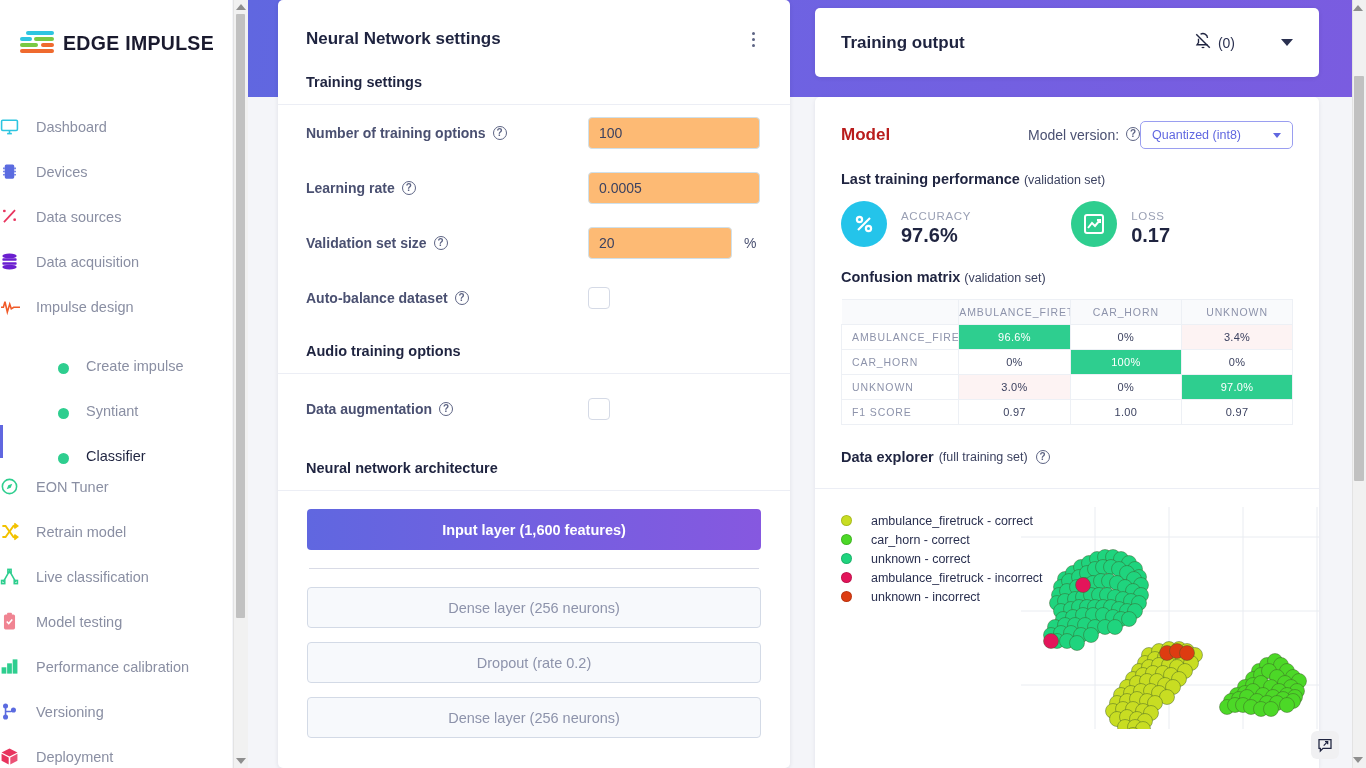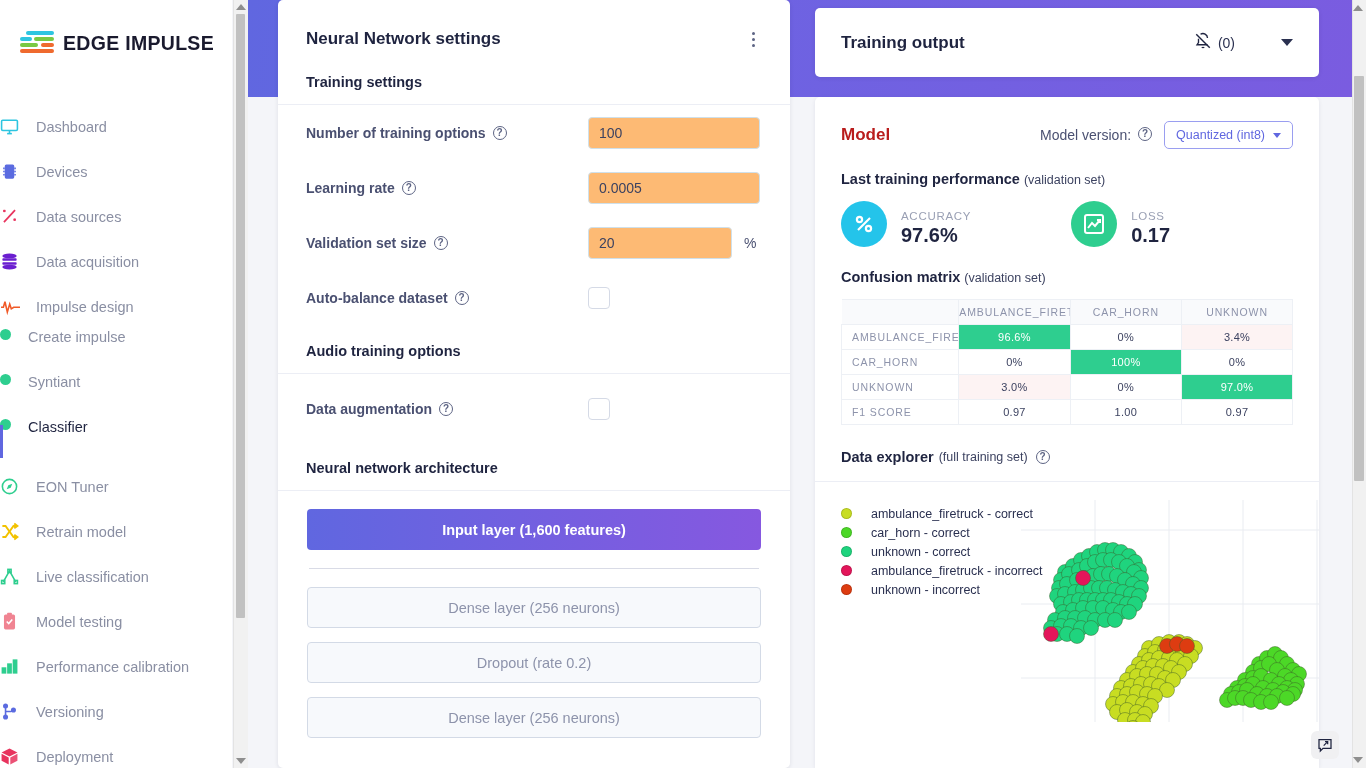--- a/index.html
+++ b/index.html
@@ -33,21 +33,21 @@
   .lm6 { left: 0px;  top: 18px; width: 34px; height: 4px; background: #ef6a2e; }
   .logo-text { font-size: 19.5px; font-weight: 700; letter-spacing: 0.3px; color: #1a1a2e; white-space: nowrap; }
 
   .nav { margin-top: 42px; }
   .nav-item {
     display: flex; align-items: center; height: 45px;
     position: relative; cursor: pointer;
   }
   .nav-item .ico { width: 26px; height: 22px; flex: 0 0 auto; display:flex; align-items:center; justify-content:flex-start; }
   .nav-item .lbl { margin-left: 10px; font-size: 14.5px; color: #8a8fa3; white-space: nowrap; }
-  .nav-sub { display: flex; align-items: flex-start; height: 45px; position: relative; cursor: pointer; }
+  .nav-sub { display: flex; align-items: flex-end; height: 45px; padding-left: 58px; position: relative; cursor: pointer; }
   .nav-sub .dot { width: 11px; height: 11px; border-radius: 50%; background: #2ece8f; flex: 0 0 auto; }
   .nav-sub .lbl { margin-left: 17px; font-size: 14.5px; color: #8a8fa3; white-space: nowrap; }
   .nav-sub.active .lbl { color: #1f2440; }
   .nav-sub.active::before {
     content: ""; position: absolute; left: 0; top: 6px; bottom: 6px; width: 3px; background: #6067e0;
   }
 
   
   .sb-track {
     position: absolute; left: 233px; top: 0; width: 15px; height: 768px; background: #f1f1f1;
@@ -117,23 +117,23 @@
   .model-card {
     position: absolute; left: 815px; top: 97px; width: 504px; height: 671px;
     background: #fff; border-radius: 5px 5px 0 0; box-shadow: 0 1px 4px rgba(30,30,60,.08);
     overflow: hidden;
   }
   .model-head { display:flex; align-items:center; padding: 24px 26px 0 26px; }
   .model-title { font-size: 17px; font-weight: 700; color: #b91c1c; }
   .mv-wrap { margin-left: auto; display:flex; align-items:center; }
   .mv-label { font-size: 14px; color: #4a5071; display:flex; align-items:flex-start; }
   .mv-btn {
-    margin-left: 12px; border: 1px solid #9a9ef0; color: #6067e0; background: #fff;
+    border: 1px solid #9a9ef0; color: #6067e0; background: #fff;
     border-radius: 5px; height: 28px; padding: 0 11px; font-size: 12.5px;
-    display:flex; align-items:center; cursor: pointer; font-family: "Liberation Sans", sans-serif;
+    display:flex; align-items:center; cursor: pointer; font-family: "Liberation Sans", sans-serif; gap: 24px;
   }
   .mv-btn .c { width:0;height:0;border-left:4.5px solid transparent;border-right:4.5px solid transparent;border-top:5.5px solid #6067e0; margin-left: 8px; }
 
   .sub-h { font-size: 14.5px; font-weight: 700; color: #1f2440; padding: 22px 26px 0 26px; }
   .sub-h .light { font-weight: 400; font-size: 12.5px; color: #3c4260; }
 
   .metrics { display:flex; padding: 14px 26px 0 26px; }
   .metric { display:flex; align-items:flex-end; }
   .metric.second { margin-left: 100px; }
   .m-circle { width: 46px; height: 46px; border-radius: 50%; display:flex; align-items:center; justify-content:center; flex:0 0 auto; }
@@ -154,21 +154,21 @@
   table.cm th.corner { background: #f9fafc; border-left: none; }
   table.cm td.rowhdr { background: #fff; text-align: left; padding-left: 10px; color: #8d93ab; }
   table.cm td.val { color: #3c4260; font-size: 11px; letter-spacing: .3px; background: #fff; }
   table.cm td.hot { background: #2ece8f; color: #fff; font-weight: 400; }
   table.cm td.warm { background: #fdf3f3; }
   table.cm td.f1 { color: #3c4260; }
 
   
   .de-h { font-size: 14.5px; font-weight: 700; color: #1f2440; padding: 24px 26px 0 26px; display:flex; align-items:center; }
   .de-h .light { font-weight: 400; font-size: 12.5px; color: #3c4260; margin-left: 5px; }
-  .de-body { position: relative; margin-top: 16px; border-top: 1px solid #eceef5; height: 240px; }
+  .de-body { position: relative; margin-top: 23px; border-top: 1px solid #eceef5; height: 240px; }
   .legend { position: absolute; left: 26px; top: 22px; }
   .legend-row { display:flex; align-items:center; height: 19px; }
   .legend-dot { width: 11px; height: 11px; border-radius: 50%; border: 1px solid rgba(0,0,0,.15); flex:0 0 auto; }
   .legend-lbl { margin-left: 19px; font-size: 12.5px; color: #2a3050; white-space: nowrap; }
   .plot { position: absolute; left: 206px; top: 18px; width: 298px; height: 222px; overflow: hidden; }
 
   
   .rsb-track { position: absolute; right: 0; top: 0; width: 14px; height: 768px; background: #f1f1f1; border-left: 1px solid #e3e3e3; }
   .rsb-thumb { position: absolute; right: 2px; top: 76px; width: 10px; height: 405px; background: #c1c1c1; border-radius: 1px; }
   .rsb-up { position:absolute; right: 3px; top: 5px; width:0;height:0;border-left:5px solid transparent;border-right:5px solid transparent;border-bottom:6px solid #8e8e8e; }

